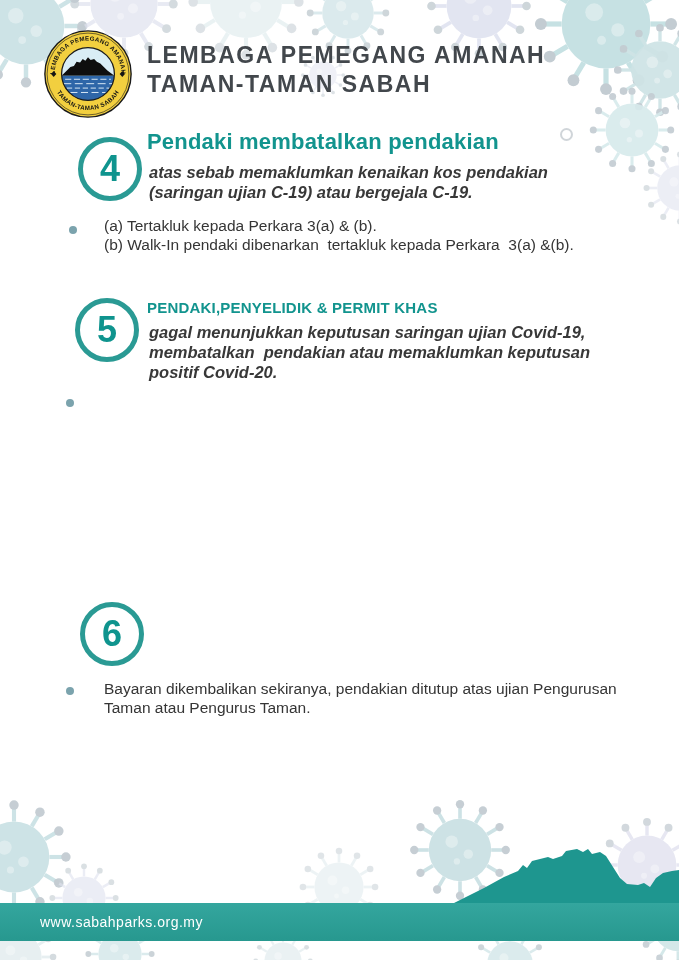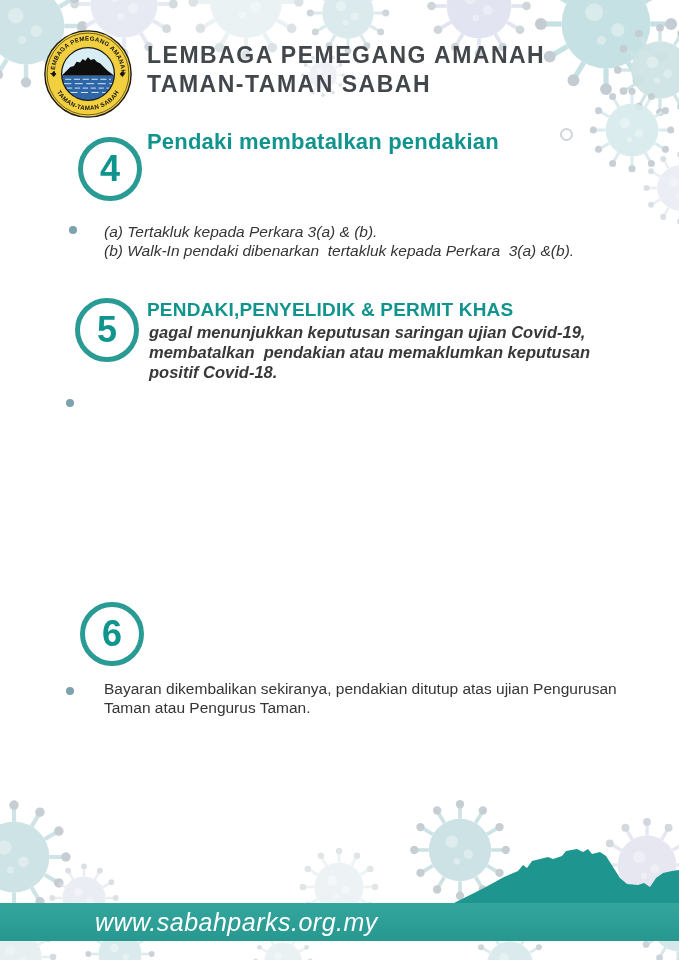--- a/index.html
+++ b/index.html
@@ -14,33 +14,33 @@
   .ring-dot{position:absolute;width:9px;height:9px;border:2px solid #b7bfc5;border-radius:50%;opacity:.65;}
   
   .org-title{position:absolute;left:147px;top:41px;
     font-weight:bold;font-size:23px;line-height:29px;letter-spacing:1.5px;color:#42474c;}
   
   .num-circle{position:absolute;width:54px;height:54px;border:5px solid #2a9a94;border-radius:50%;
     background:rgba(255,255,255,.85);display:flex;align-items:center;justify-content:center;
     color:#0f948e;font-weight:bold;font-size:36px;}
   .sec-title{position:absolute;left:147px;margin:0;color:#12948e;font-weight:bold;}
   .sec-title.big{font-size:22px;letter-spacing:.2px;}
-  .sec-title.caps-sm{font-size:19px;letter-spacing:.2px;}
+  .sec-title.caps-sm{font-size:15px;letter-spacing:.2px;}
   .sec-title.caps-md{font-size:23px;letter-spacing:.3px;}
   .sec-sub{position:absolute;left:149px;margin:0;font-style:italic;font-weight:bold;
     font-size:16.5px;line-height:20px;color:#383838;white-space:pre-wrap;}
   .dot{position:absolute;width:8px;height:8px;border-radius:50%;background:#7ba3ad;}
   .paras{position:absolute;left:104px;width:520px;font-size:15.5px;line-height:18.5px;color:#353535;}
   .paras p{margin:0 0 10px 0;white-space:pre-wrap;}
   .paras p:last-child{margin-bottom:0;}
   .paras.hang p{padding-left:25px;text-indent:-25px;}
   
   .band{position:absolute;left:0;top:903px;width:679px;height:38px;
     background:linear-gradient(#34a69e,#27988f);display:flex;align-items:center;}
-  .band .url{margin-left:95px;color:#ffffff;font-size:25px;letter-spacing:.5px;font-style:italic;}
+  .band .url{margin-left:40px;color:#ffffff;font-size:14px;letter-spacing:.5px;}
   .mountain{position:absolute;left:452px;top:840px;}
 </style>
 </head>
 <body>
 
 <div class="page">
 
   <svg width="0" height="0" style="position:absolute">
     <symbol id="virus" viewBox="0 0 100 100">
       <g stroke="currentColor" stroke-width="3.5">
@@ -175,33 +175,35 @@
     <div class="org-title">
       <div>LEMBAGA PEMEGANG AMANAH</div>
       <div>TAMAN-TAMAN SABAH</div>
     </div>
   </div>
 
   <div class="num-circle" style="left:78px;top:137px;">
     <span>4</span>
   </div>
   <h2 class="sec-title big" style="top:129px;">Pendaki membatalkan pendakian</h2>
+  <p class="sec-sub" style="top:162px;">atas sebab memaklumkan kenaikan kos pendakian
+(saringan ujian C-19) atau bergejala C-19.</p>
   <span class="dot" style="left:69px;top:226px;"></span>
-  <div class="paras" style="top:223px;font-style:italic;">
+  <div class="paras" style="top:217px;">
     <p>(a) Tertakluk kepada Perkara 3(a) &amp; (b).
 (b) Walk-In pendaki dibenarkan  tertakluk kepada Perkara  3(a) &amp;(b).</p>
   </div>
 
   <div class="num-circle" style="left:75px;top:298px;">
     <span>5</span>
   </div>
   <h2 class="sec-title caps-sm" style="top:299px;">PENDAKI,PENYELIDIK &amp; PERMIT KHAS</h2>
   <p class="sec-sub" style="top:322px;">gagal menunjukkan keputusan saringan ujian Covid-19,
 membatalkan  pendakian atau memaklumkan keputusan
-positif Covid-18.</p>
+positif Covid-20.</p>
   <span class="dot" style="left:66px;top:399px;"></span>
   <div class="paras hang" style="top:392px;">
   </div>
 
   <div class="num-circle" style="left:80px;top:602px;">
     <span>6</span>
   </div>
   <span class="dot" style="left:66px;top:687px;"></span>
   <div class="paras" style="top:680px;">
     <p>Bayaran dikembalikan sekiranya, pendakian ditutup atas ujian Pengurusan

